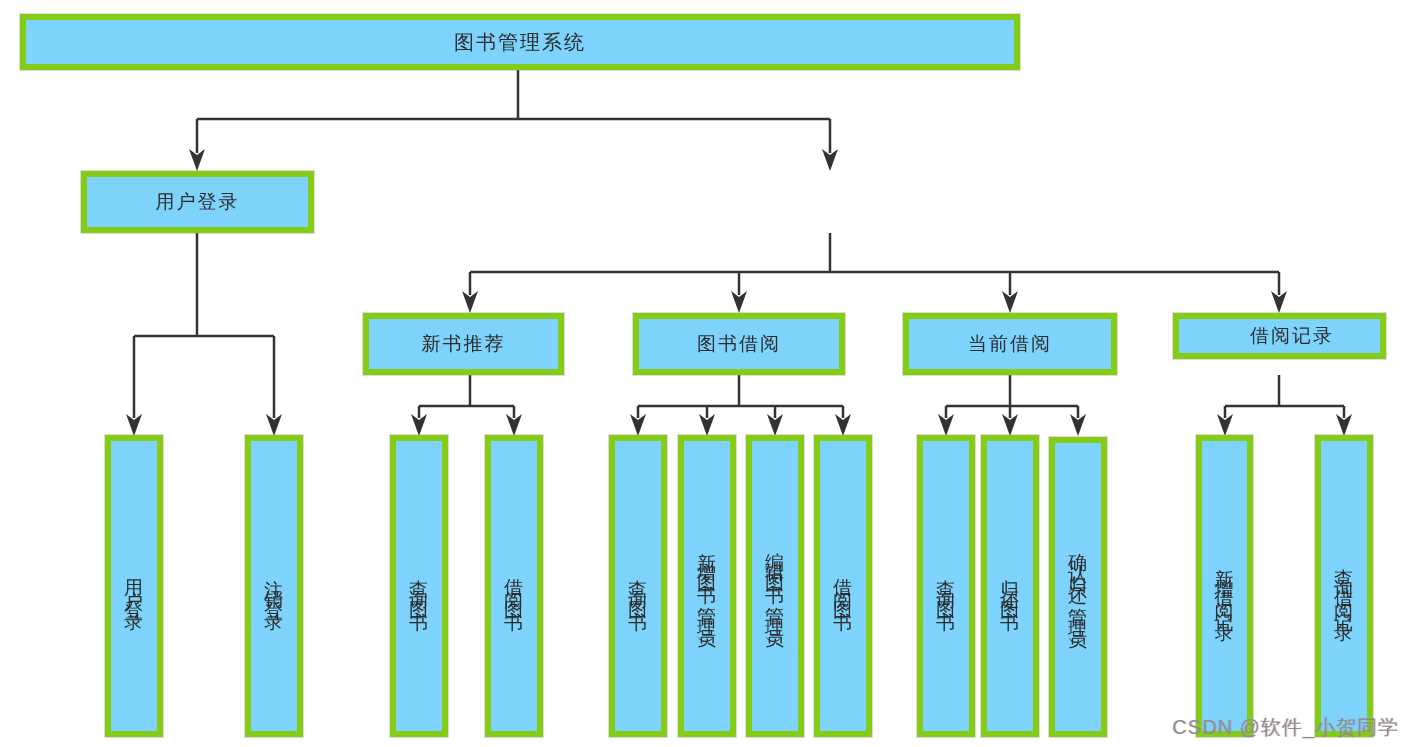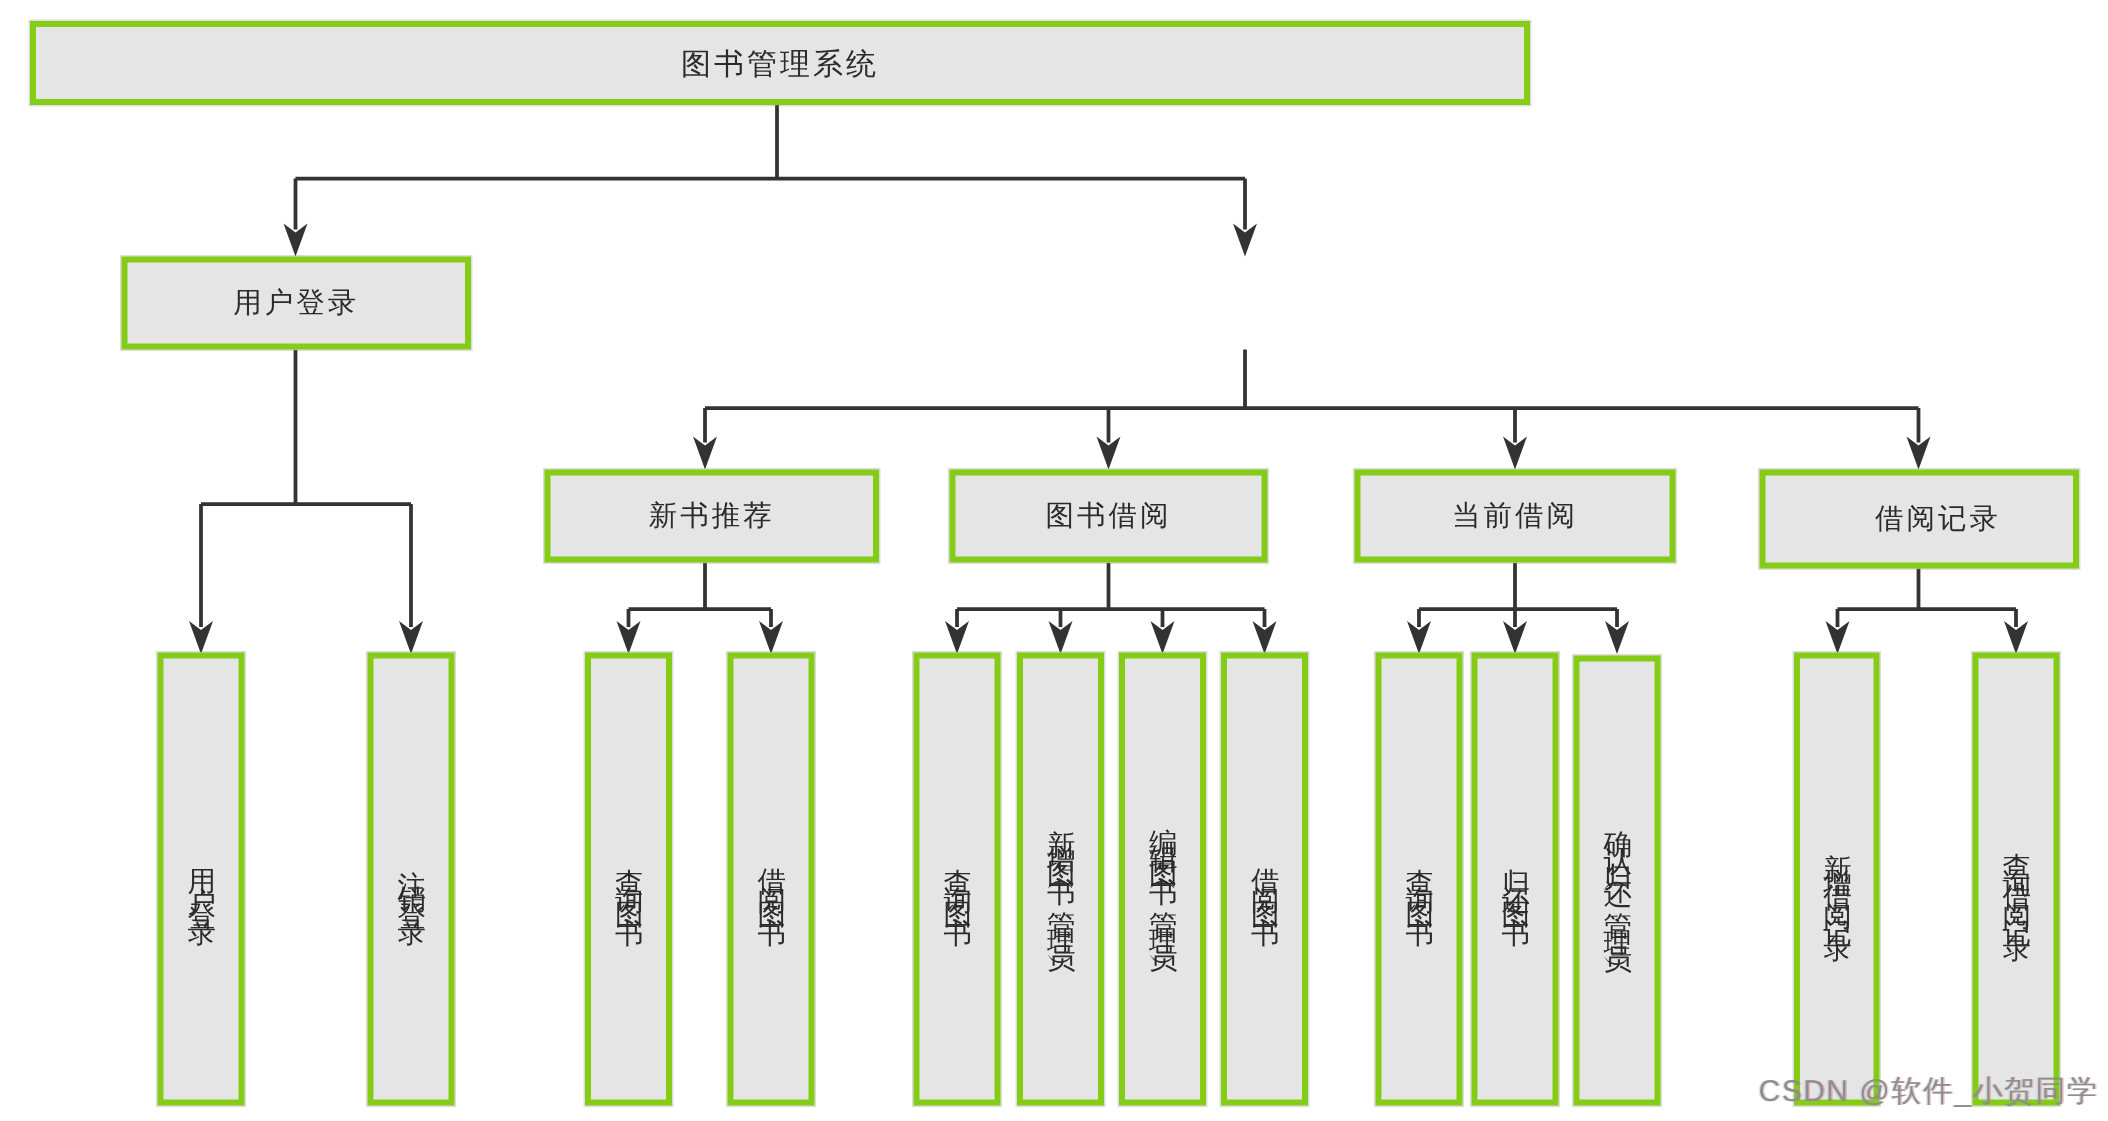--- a/index.html
+++ b/index.html
@@ -2,22 +2,22 @@
 <html><head>
 <meta charset="utf-8">
 <style>
   html,body { margin:0; padding:0; background:#ffffff; }
   .stage {
     position:relative; width:1405px; height:747px; background:#ffffff;
     font-family:"Liberation Sans", sans-serif; overflow:hidden;
   }
   svg.wires { position:absolute; left:0; top:0; width:1405px; height:747px; }
   .node {
-    position:absolute; box-sizing:border-box; background:#e5e5e5;
-    border:4px solid #84cc16; color:#2b2b2b;
+    position:absolute; box-sizing:border-box; background:#7dd3fc;
+    border:6px solid #84cc16; color:#2b2b2b;
     display:flex; align-items:center; justify-content:center;
     font-size:19px; letter-spacing:2px; white-space:nowrap;
     box-shadow:0 0 0 1px rgba(140,140,140,0.30);
   }
   .node.root { font-size:20px; }
   .node.leaf span {
     writing-mode:vertical-rl; text-orientation:mixed;
     letter-spacing:11px; line-height:1; font-size:19px;
   }
   .watermark {
@@ -64,30 +64,30 @@
   </svg>
 
   <div class="node root" style="left:20px; top:14px; width:1000px; height:56px;">
     <span>图书管理系统</span>
   </div>
 
   <div class="node" style="left:81px; top:171px; width:233px; height:62px;">
     <span>用户登录</span>
   </div>
 
-  <div class="node" style="left:363px; top:313px; width:223px; height:62px;">
+  <div class="node" style="left:363px; top:313px; width:201px; height:62px;">
     <span>新书推荐</span>
   </div>
   <div class="node" style="left:903px; top:313px; width:214px; height:62px;">
     <span>当前借阅</span>
   </div>
   <div class="node" style="left:633px; top:313px; width:212px; height:62px;">
     <span>图书借阅</span>
   </div>
-  <div class="node" style="left:1173px; top:313px; width:213px; height:66px;padding-left:25px;">
+  <div class="node" style="left:1173px; top:313px; width:213px; height:46px;padding-left:25px;">
     <span>借阅记录</span>
   </div>
 
   <div class="node leaf" style="left:105px; top:435px; width:58px; height:302px;">
     <span>用户登录</span>
   </div>
   <div class="node leaf" style="left:245px; top:435px; width:58px; height:302px;">
     <span>注销登录</span>
   </div>
 

